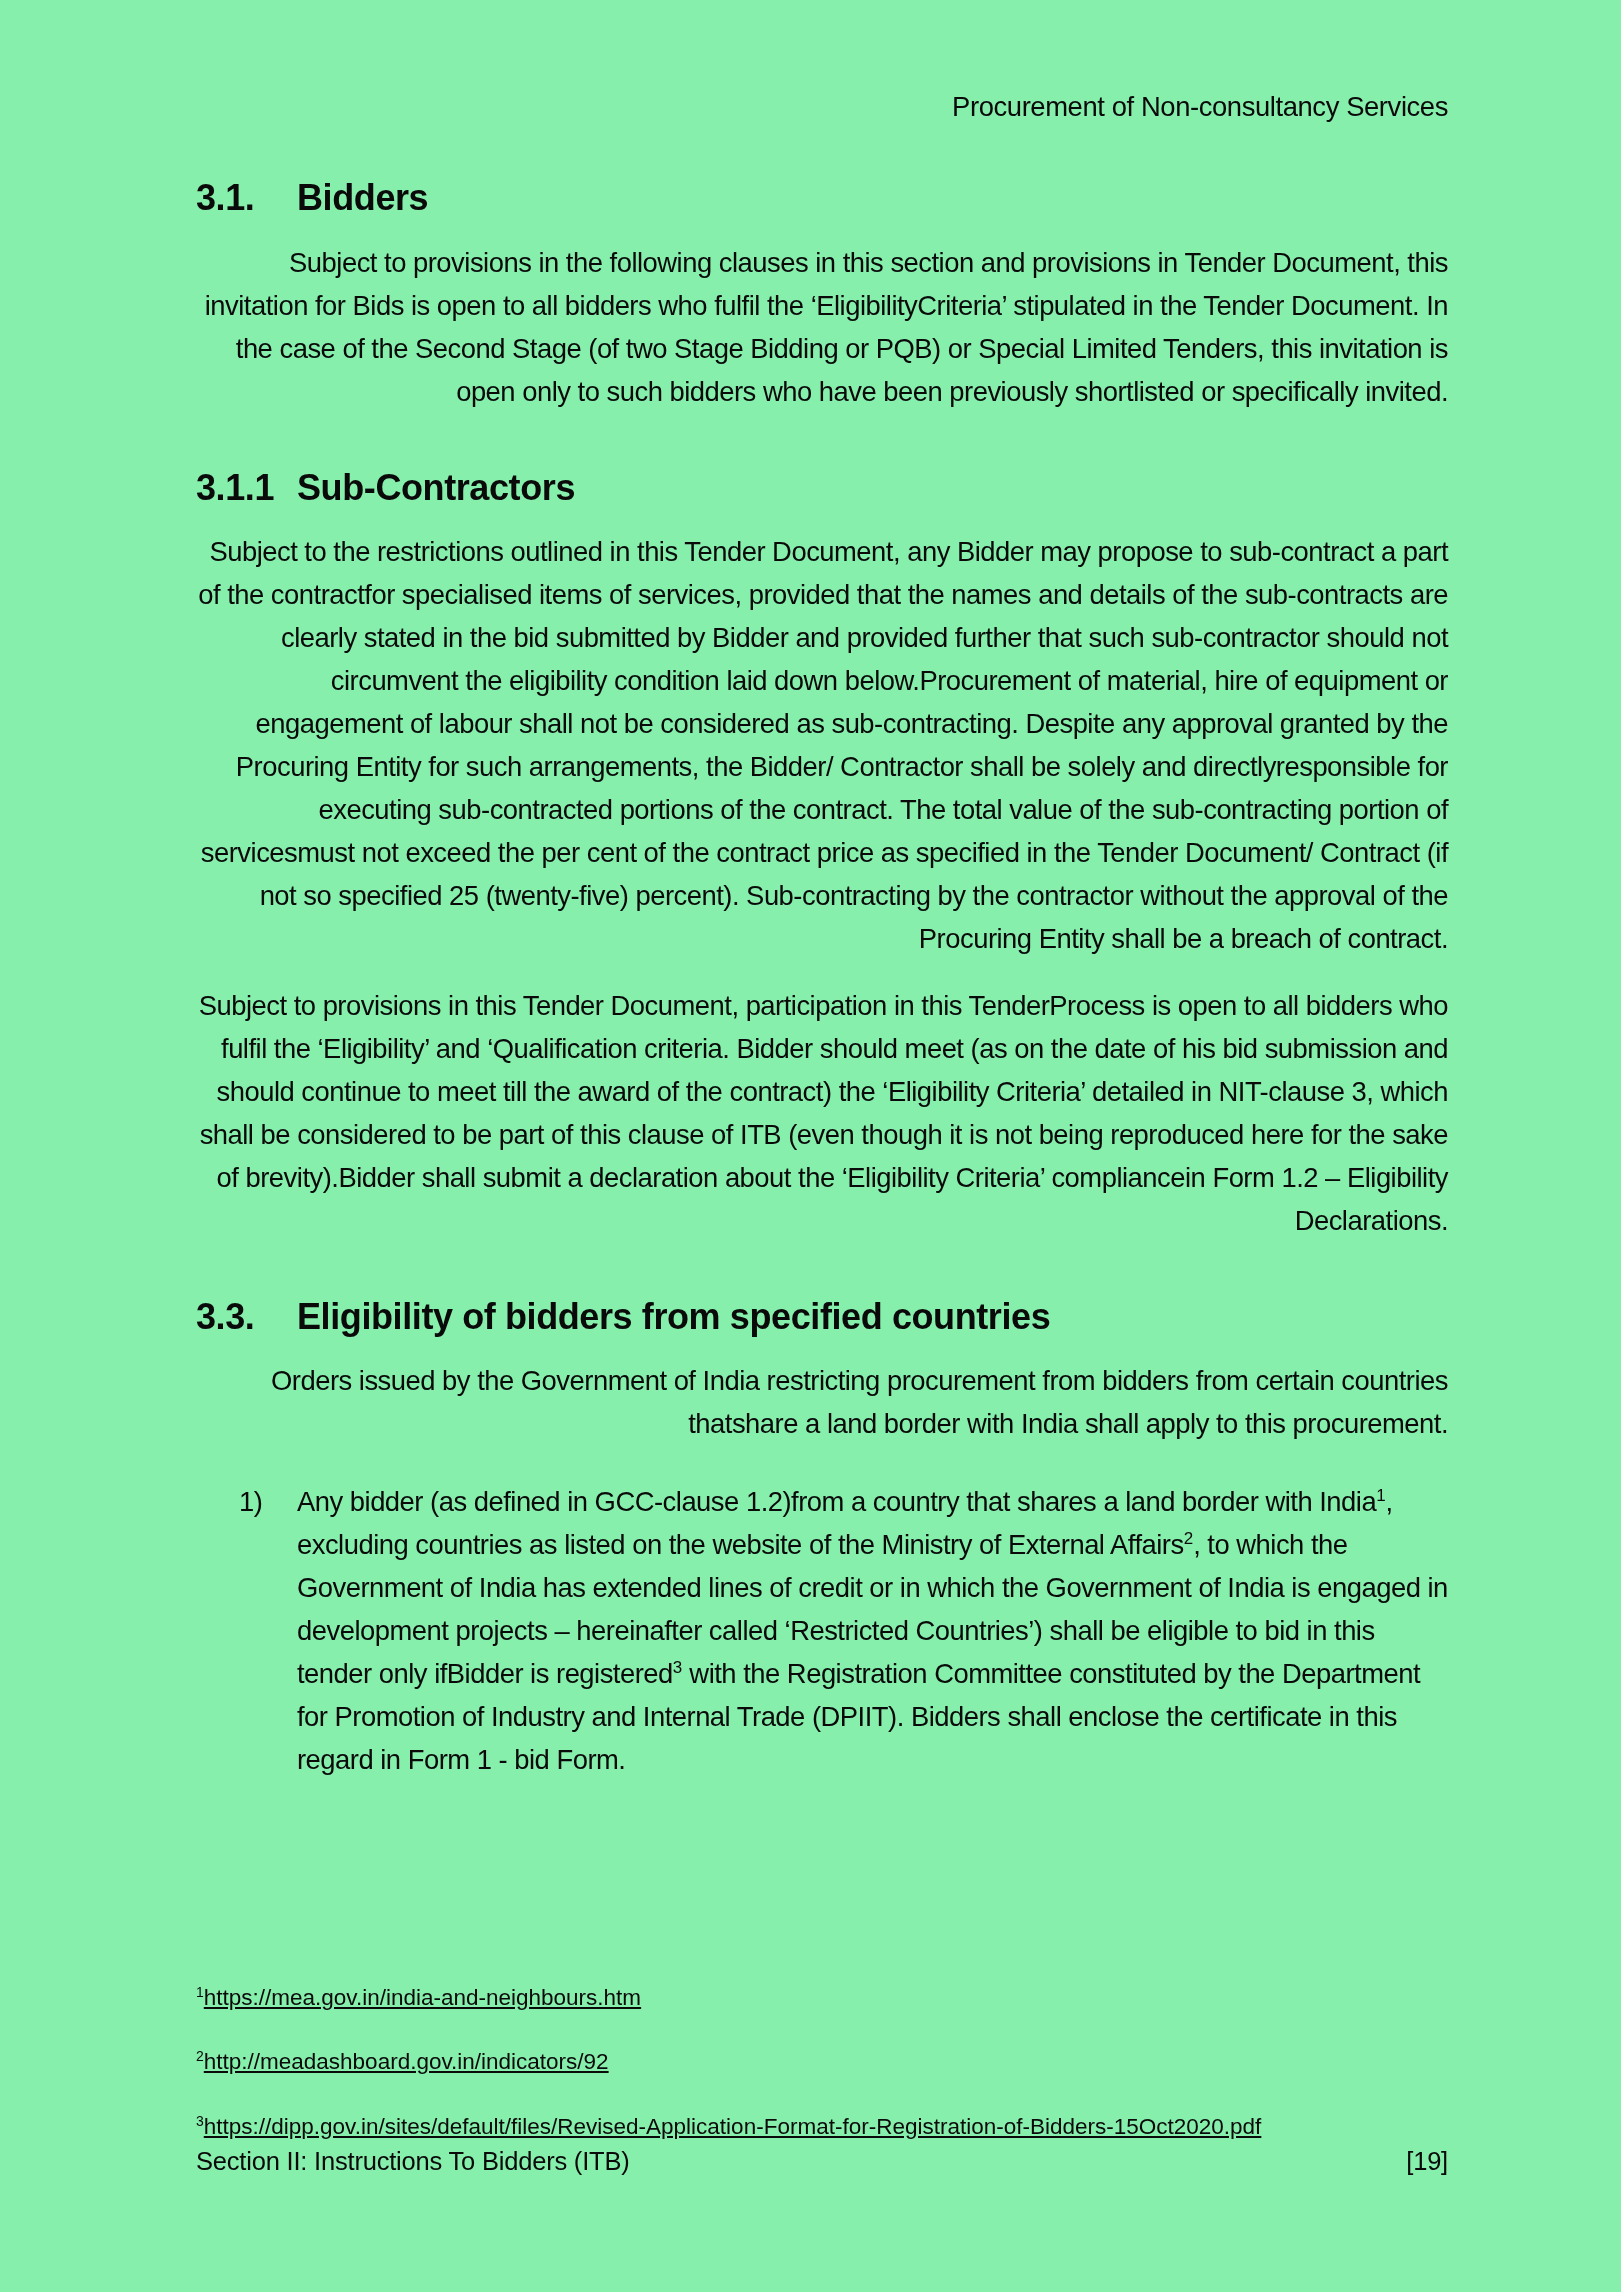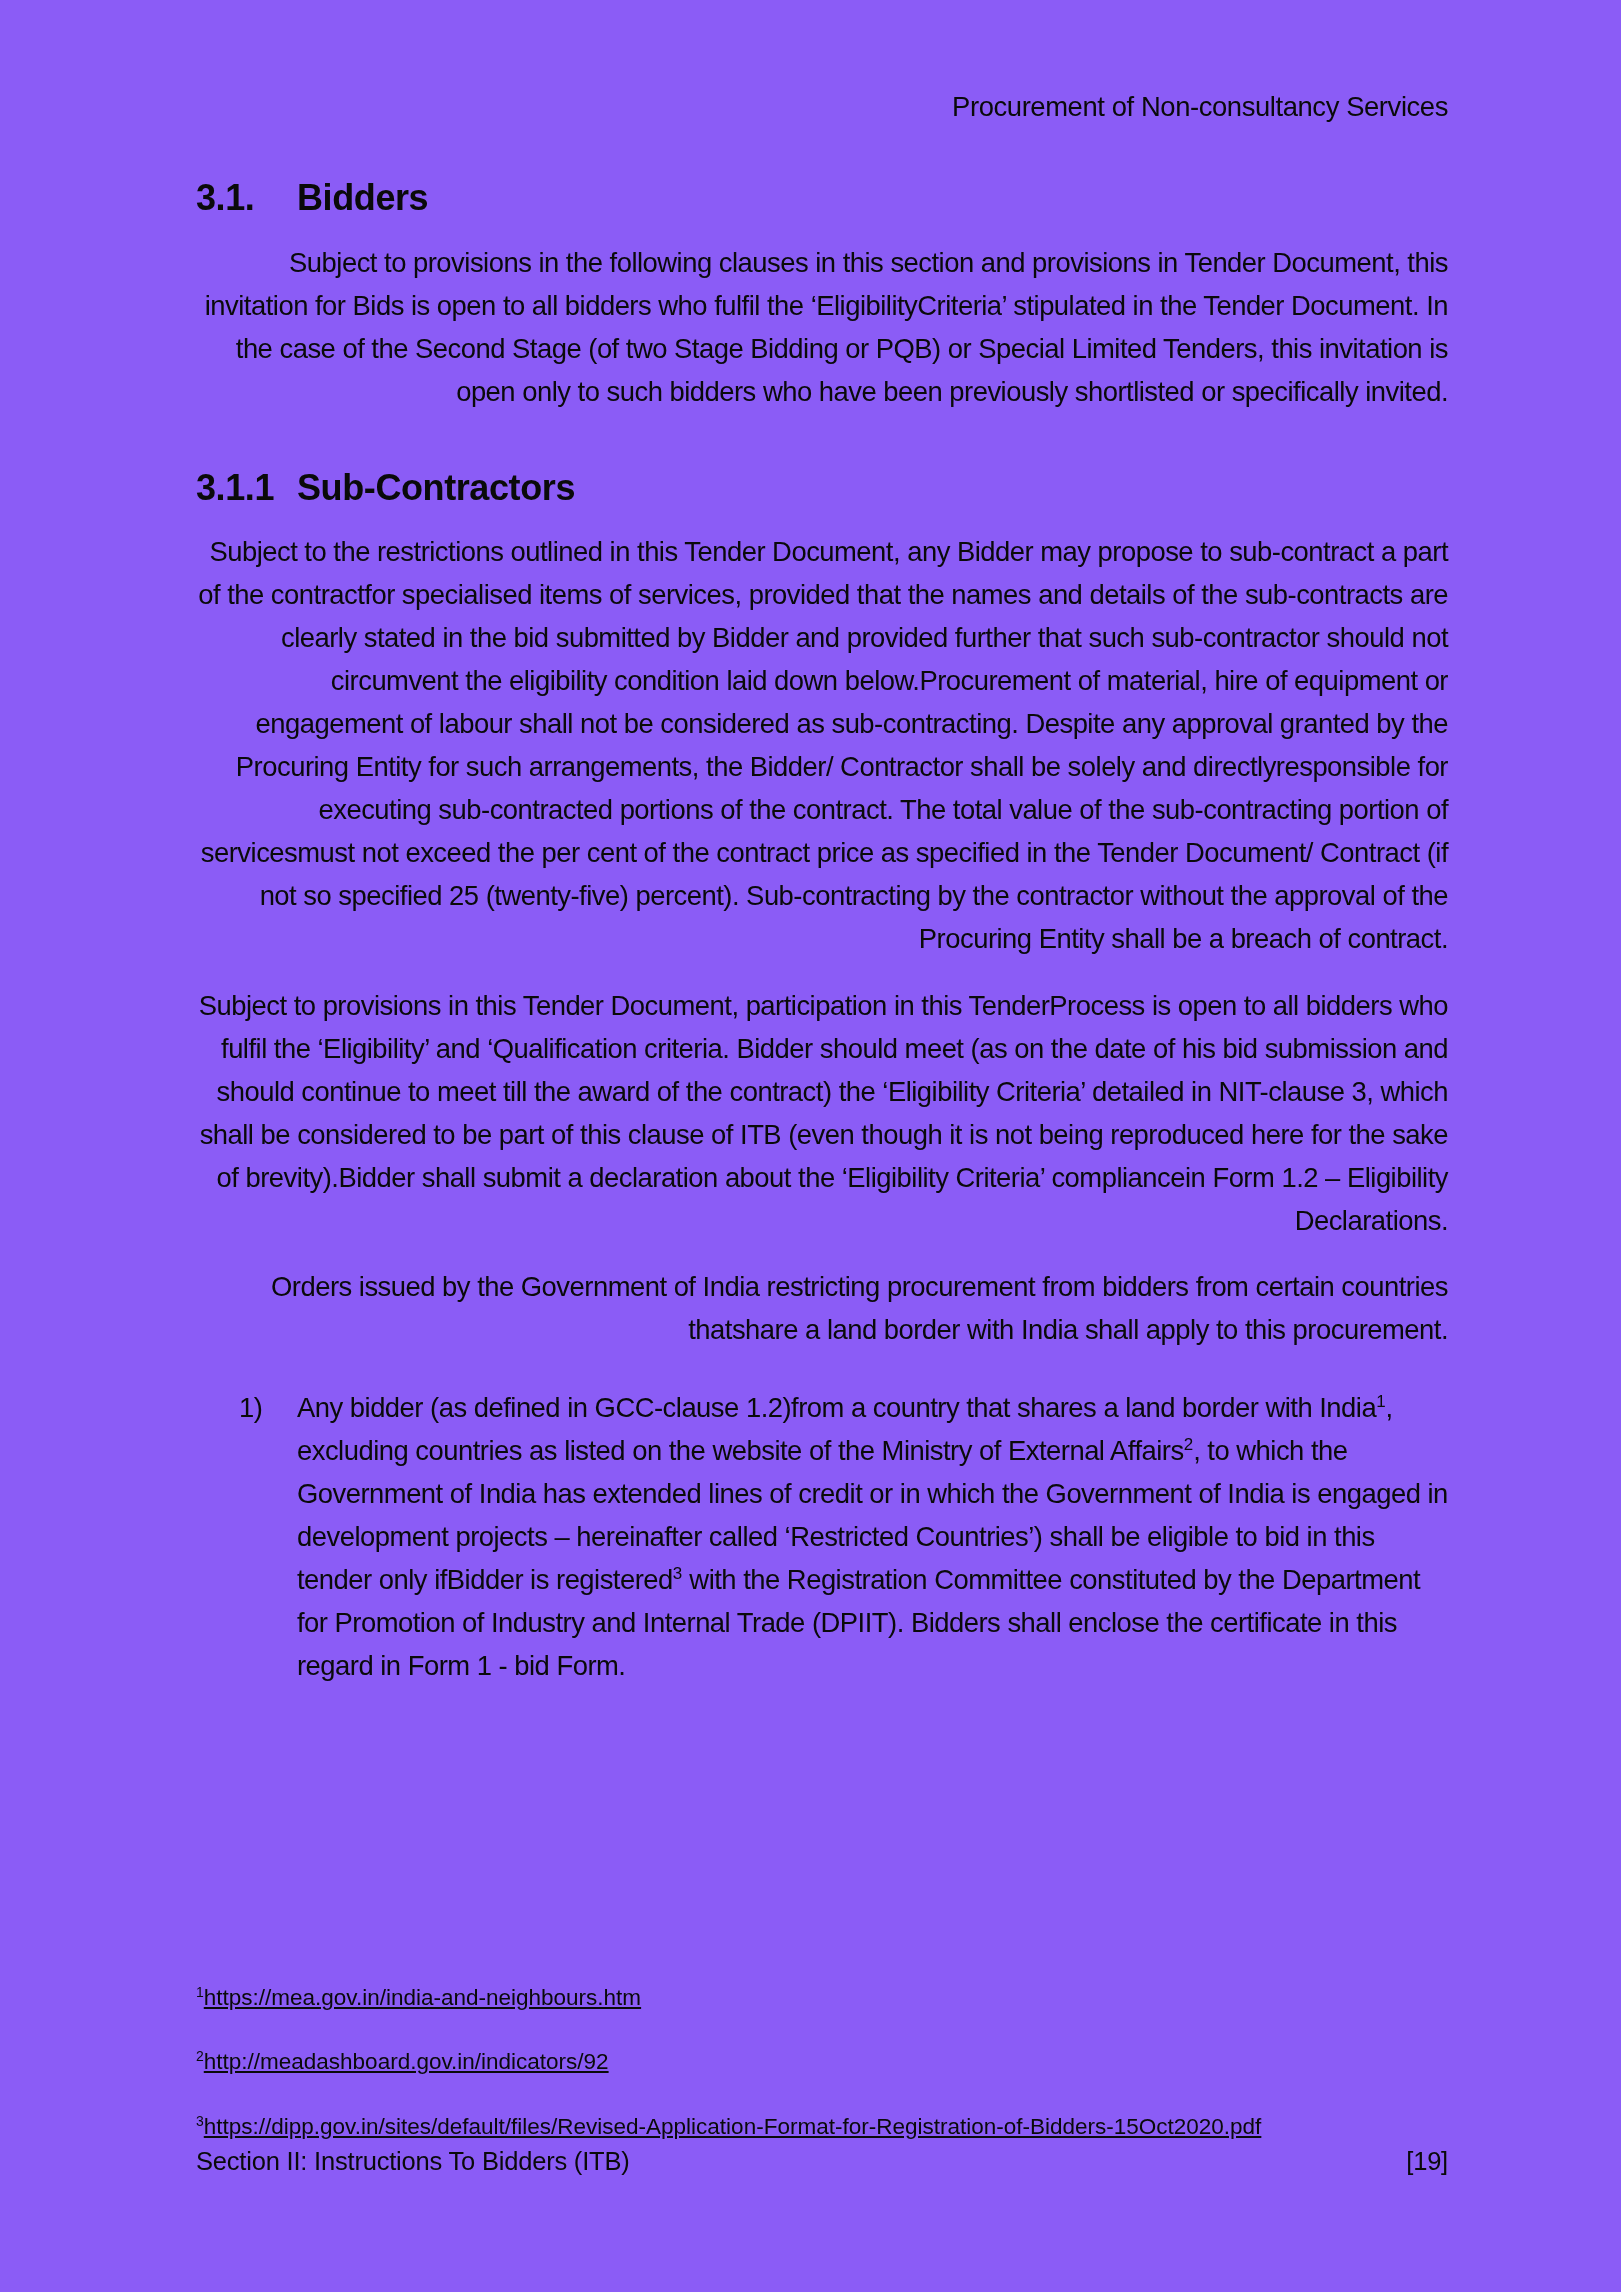--- a/index.html
+++ b/index.html
@@ -2,21 +2,21 @@
 <html><head>
 <meta charset="utf-8">
 <title>Document</title>
 <style>
   html, body { margin: 0; padding: 0; background: #ffffff; }
   .page {
     position: relative;
     width: 1621px;
     height: 2293px;
     margin: 0 auto;
-    background: #8b5cf6;
+    background: #86efac;
     box-sizing: border-box;
     padding: 90px 173px 116px 196px;
     display: flex;
     flex-direction: column;
     overflow: hidden;
     color: #0a0a0a;
     font-family: "Liberation Sans", sans-serif;
   }
   .header {
     text-align: right;
@@ -99,20 +99,24 @@
   <div class="para">Subject to provisions in the following clauses in this section and provisions in Tender Document, this invitation for Bids is open to all bidders who fulfil the ‘EligibilityCriteria’ stipulated in the Tender Document. In the case of the Second Stage (of two Stage Bidding or PQB) or Special Limited Tenders, this invitation is open only to such bidders who have been previously shortlisted or specifically invited.</div>
 
   <div class="heading">
     <span class="num">3.1.1</span>
     <span class="ttl">Sub-Contractors</span>
   </div>
   <div class="para">Subject to the restrictions outlined in this Tender Document, any Bidder may propose to sub-contract a part of the contractfor specialised items of services, provided that the names and details of the sub-contracts are clearly stated in the bid submitted by Bidder and provided further that such sub-contractor should not circumvent the eligibility condition laid down below.Procurement of material, hire of equipment or engagement of labour shall not be considered as sub-contracting. Despite any approval granted by the Procuring Entity for such arrangements, the Bidder/ Contractor shall be solely and directlyresponsible for executing sub-contracted portions of the contract. The total value of the sub-contracting portion of servicesmust not exceed the per cent of the contract price as specified in the Tender Document/ Contract (if not so specified 25 (twenty-five) percent). Sub-contracting by the contractor without the approval of the Procuring Entity shall be a breach of contract.</div>
 
   <div class="para">Subject to provisions in this Tender Document, participation in this TenderProcess is open to all bidders who fulfil the ‘Eligibility’ and ‘Qualification criteria. Bidder should meet (as on the date of his bid submission and should continue to meet till the award of the contract) the ‘Eligibility Criteria’ detailed in NIT-clause 3, which shall be considered to be part of this clause of ITB (even though it is not being reproduced here for the sake of brevity).Bidder shall submit a declaration about the ‘Eligibility Criteria’ compliancein Form 1.2 – Eligibility Declarations.</div>
 
+  <div class="heading">
+    <span class="num">3.3.</span>
+    <span class="ttl">Eligibility of bidders from specified countries</span>
+  </div>
   <div class="para">Orders issued by the Government of India restricting procurement from bidders from certain countries thatshare a land border with India shall apply to this procurement.</div>
 
   <div class="list">
     <div class="list-item">
       <span class="marker">1)</span>
       <span class="content"><span>Any bidder (as defined in GCC-clause 1.2)from a country that shares a land border with India</span><sup class="fnref">1</sup><span>, excluding countries as listed on the website of the Ministry of External Affairs</span><sup class="fnref">2</sup><span>, to which the Government of India has extended lines of credit or in which the Government of India is engaged in development projects – hereinafter called ‘Restricted Countries’) shall be eligible to bid in this tender only ifBidder is registered</span><sup class="fnref">3</sup><span> with the Registration Committee constituted by the Department for Promotion of Industry and Internal Trade (DPIIT). Bidders shall enclose the certificate in this regard in Form 1 - bid Form.</span></span>
     </div>
   </div>
 
   <div class="footnotes">

